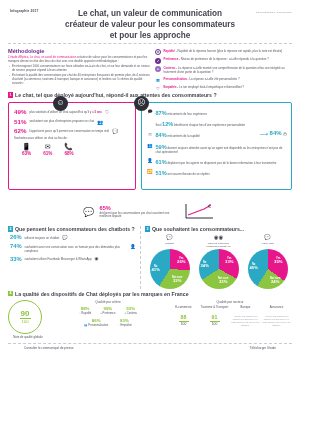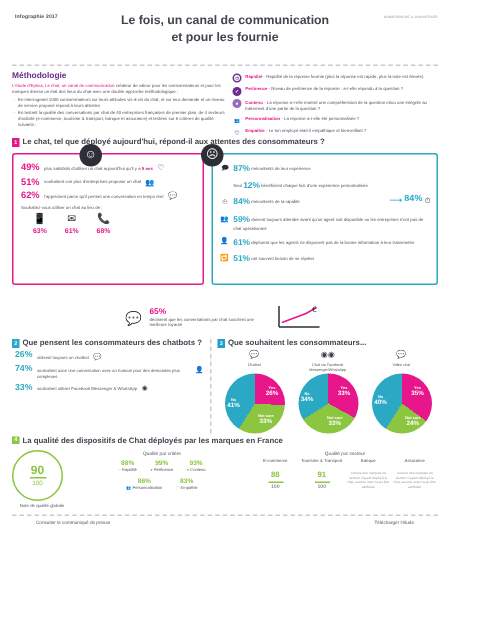--- a/index.html
+++ b/index.html
@@ -189,22 +189,23 @@
   .foot a { font-size:3.1px; color:#55555f; text-decoration:none; }
 </style>
 </head>
 <body>
 
 <div class="page">
 
   <div class="header">
     <div class="infog-tag">Infographie 2017</div>
     <div class="main-title">
-      <div>Le fois, un canal de communication</div>
-      <div>et pour les fournie</div>
+      <div>Le chat, un valeur de communication</div>
+      <div>créateur de valeur pour les consommateurs</div>
+      <div>et pour les approche</div>
     </div>
     <div class="logo">
       <div class="logo-sub">COMPRENDRE &amp; CONVERSER</div>
     </div>
     <div class="hdr-rule"></div>
   </div>
 
   <div class="method">
     <div class="method-title">Méthodologie</div>
     <div class="method-left">

